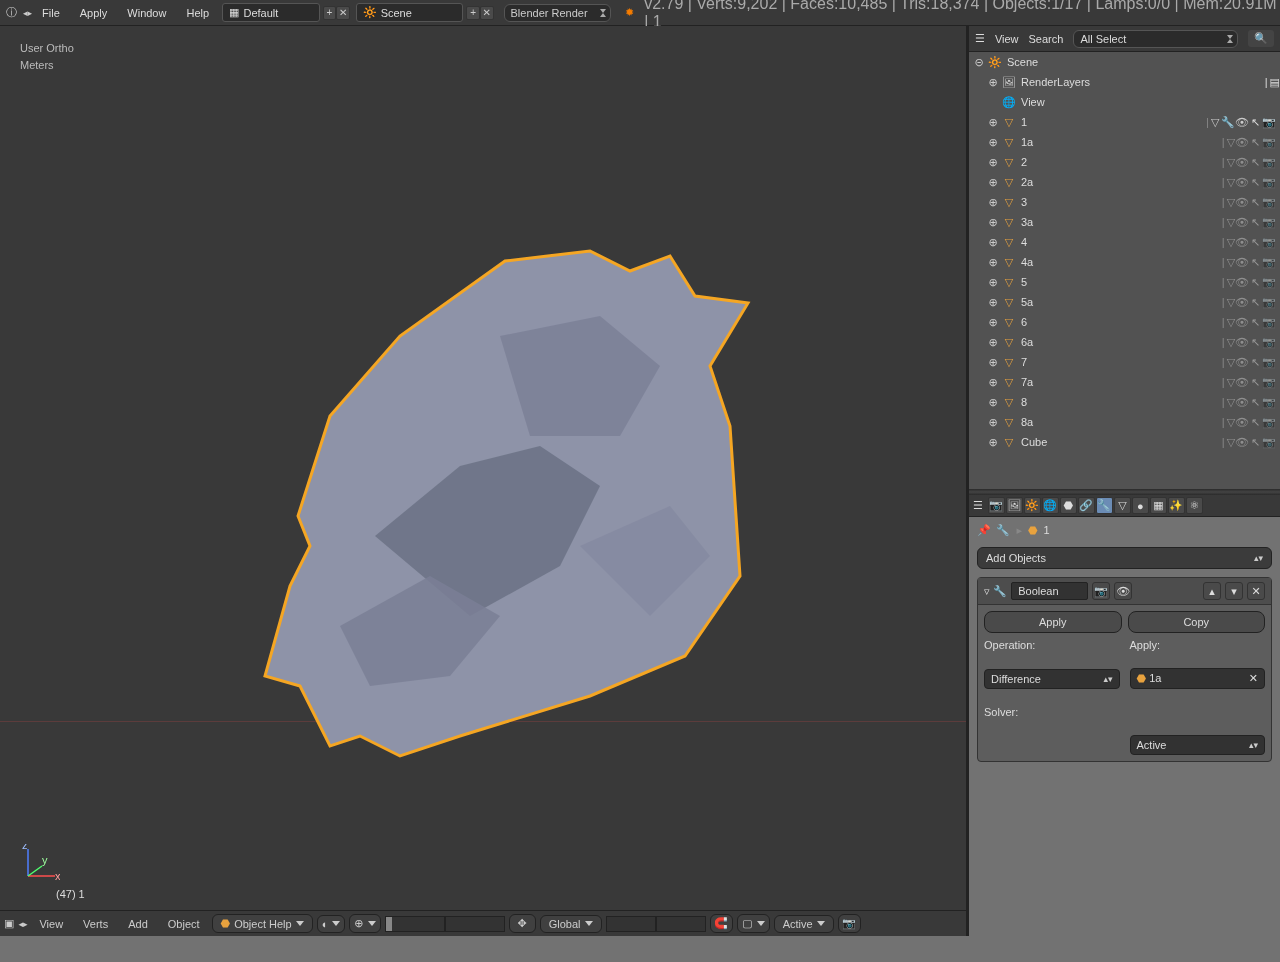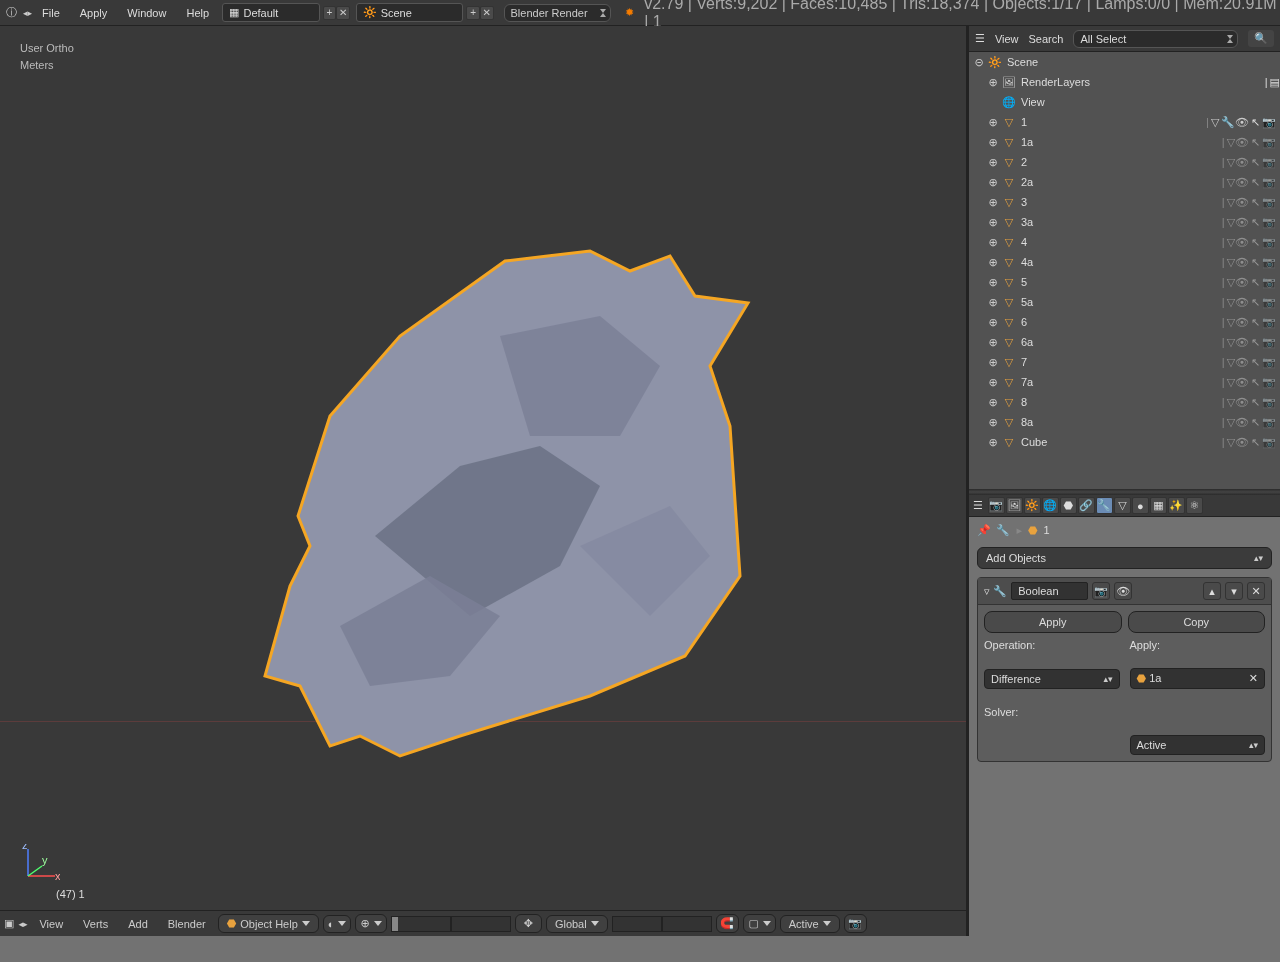--- a/index.html
+++ b/index.html
@@ -135,21 +135,21 @@
       </svg>
       <div class="viewport-corner">(47) 1</div>
     </div>
 
     <div class="view-header">
       <span class="icon-btn">▣</span>
       <span class="arrows">◂▸</span>
       <span class="menu">View</span>
       <span class="menu">Verts</span>
       <span class="menu">Add</span>
-      <span class="menu">Blender</span>
+      <span class="menu">Object</span>
       <span class="pill">
           <span style="color:#e8a23e">⬣</span>
           <span>Object Help</span>
           <span class="tri down"></span>
         </span>
       <span class="pill" style="padding:2px 4px">◐<span class="tri down"></span></span>
       <span class="pill" style="padding:2px 4px">⊕<span class="tri down"></span></span>
       <span style="display:flex; gap:0;">
         <span style="width:60px; height:16px; background:#333; border:1px solid #222; display:flex;">
             <span style="width:6px;background:#888"></span>

